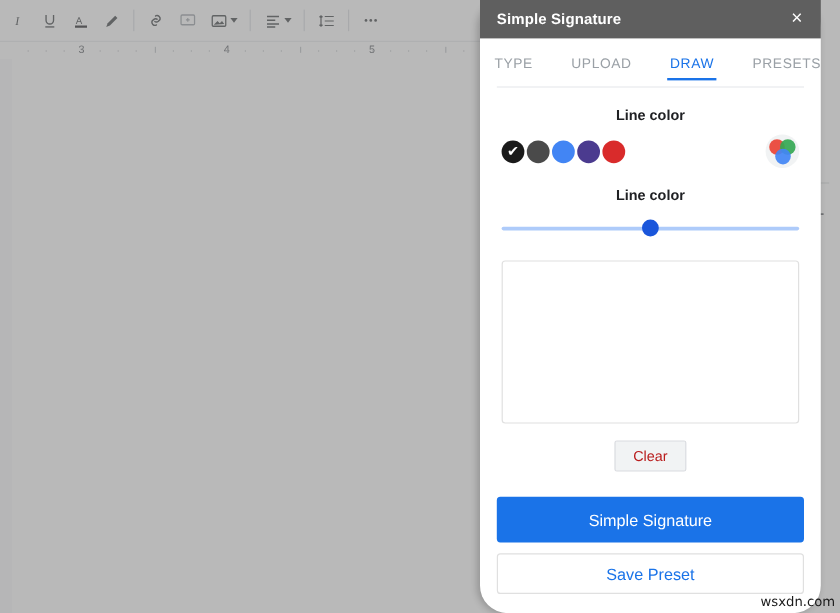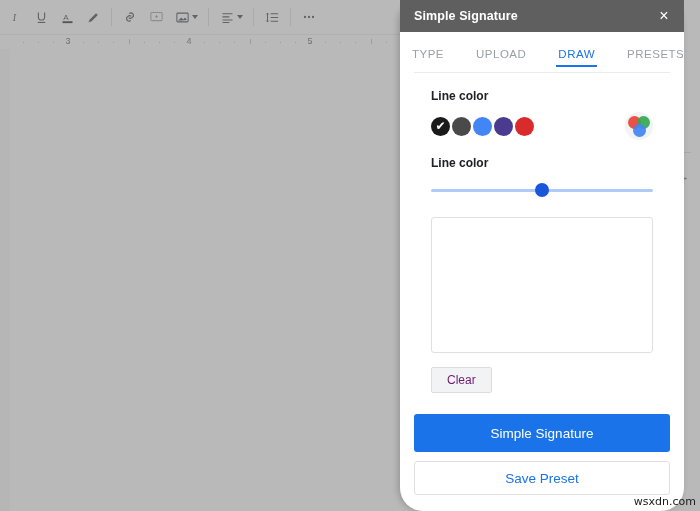--- a/index.html
+++ b/index.html
@@ -117,21 +117,21 @@
   }
   .tab.active { color: #1a73e8; }
   .tab.active::after {
     content: ""; position: absolute; left: -2px; right: -2px; bottom: 0;
     height: 2px; background: #1a73e8;
   }
   .tabs-rule {
     height: 1px; background: #e8eaed; margin: 0 14px;
   }
 
-  .panel-body { padding: 0 31px; flex: 1; position: relative; }
+  .panel-body { padding: 0 18px; flex: 1; position: relative; text-align: center; }
 
   .section-label {
     font-size: 12px; font-weight: bold; color: #202124;
     margin-top: 16px; margin-bottom: 9px;
   }
   .swatch-row { display: flex; align-items: center; }
   .swatch {
     width: 19px; height: 19px; border-radius: 50%; margin-right: 2px;
     display: flex; align-items: center; justify-content: center;
   }
@@ -159,21 +159,21 @@
     position: absolute; width: 14px; height: 14px; border-radius: 50%;
     background: #1a56db; transform: translateX(-50%);
   }
 
   .canvas-box {
     margin-top: 16px; height: 136px;
     border: 1px solid #e0e0e0; border-radius: 3px; background: #ffffff;
   }
   .clear-btn {
     margin-top: 14px; display: inline-block;
-    padding: 5px 15px; font-size: 12px; color: #701a75;
+    padding: 5px 15px; font-size: 12px; color: #b91c1c;
     background: #f1f3f4; border: 1px solid #dadce0; border-radius: 2px;
   }
 
   .footer-actions {
     position: absolute; left: 14px; right: 14px; bottom: 16px;
   }
   .btn-primary {
     display: block; width: 100%; height: 38px;
     background: #1a73e8; color: #ffffff; border-radius: 3px;
     font-size: 13.5px; display: flex; align-items: center; justify-content: center;

